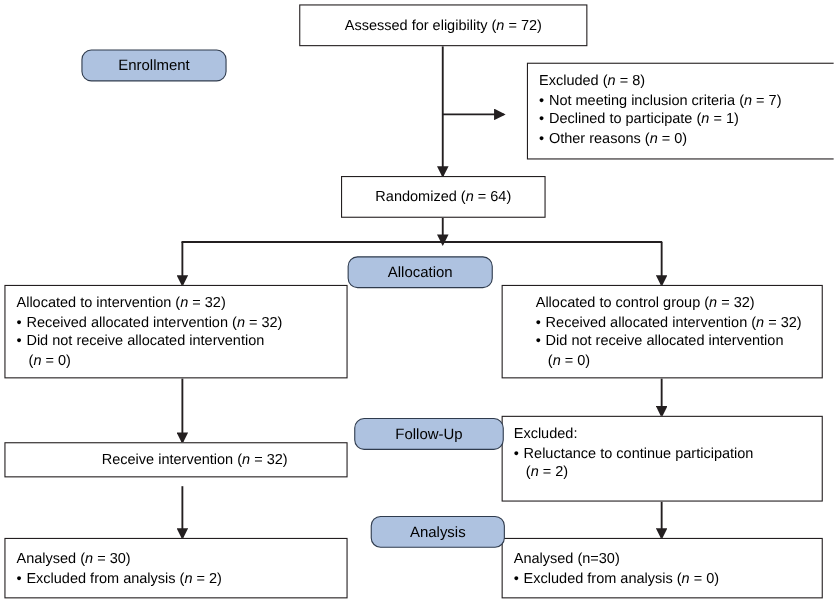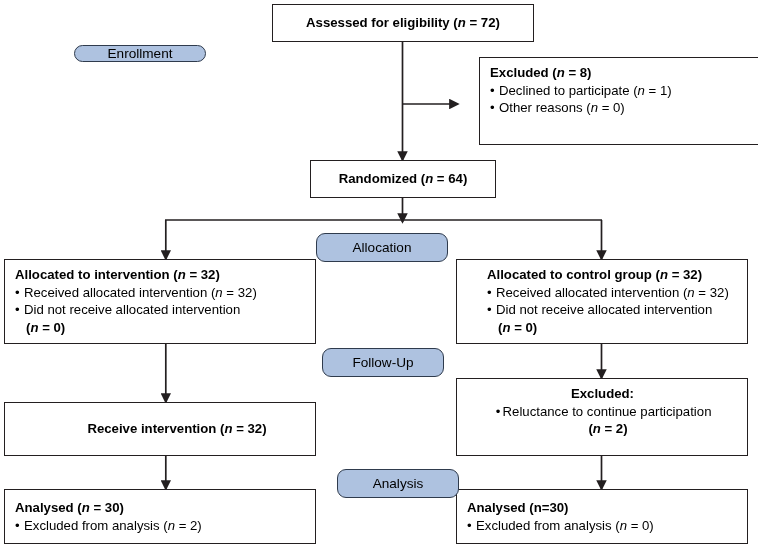--- a/index.html
+++ b/index.html
@@ -64,21 +64,20 @@
     font-size: 13.6px;
     display: flex;
     align-items: center;
     justify-content: center;
     z-index: 3;
   }
 
   .ln {
     display: block;
     white-space: nowrap;
-    font-weight: bold;
   }
   .ln.indent {
     padding-left: 11px;
   }
   .bullet-row {
     display: block;
     white-space: nowrap;
   }
   .bullet-row .bt {
     display: inline-block;
@@ -87,29 +86,29 @@
   i.v {
     font-style: italic;
   }
 
   
   #node-assessed   { left: 272px; top: 4px;   width: 262px; height: 38px; }
   #node-excluded   { left: 479px; top: 57px;  width: 290px; height: 88px; }
   #node-randomized { left: 310px; top: 160px; width: 186px; height: 38px; }
   #node-alloc-left { left: 4px;   top: 259px; width: 312px; height: 85px; }
   #node-alloc-right{ left: 456px; top: 259px; width: 292px; height: 85px; padding-left: 20px; }
-  #node-fu-left    { left: 4px;   top: 402px; width: 312px; height: 54px; padding-left: 34px; }
-  #node-fu-right   { left: 456px; top: 378px; width: 292px; height: 78px; text-align: center; }
+  #node-fu-left    { left: 4px;   top: 402px; width: 312px; height: 32px; padding-left: 34px; }
+  #node-fu-right   { left: 456px; top: 378px; width: 292px; height: 78px; }
   #node-an-left    { left: 4px;   top: 489px; width: 312px; height: 55px; align-items: center; }
   #node-an-right   { left: 456px; top: 489px; width: 292px; height: 55px; }
 
   
-  #stage-enrollment { left: 74px;  top: 45px;  width: 132px; height: 17px; }
+  #stage-enrollment { left: 74px;  top: 45px;  width: 132px; height: 29px; }
   #stage-allocation { left: 316px; top: 233px; width: 132px; height: 29px; }
-  #stage-followup   { left: 322px; top: 348px; width: 122px; height: 29px; text-align: center; }
+  #stage-followup   { left: 322px; top: 380px; width: 136px; height: 29px; text-align: center; }
   #stage-analysis   { left: 322px; top: 469px; width: 122px; height: 29px; margin-left: 15px; }
 </style>
 </head>
 <body>
 
 <div id="diagram">
 
   <svg id="connectors" viewBox="0 0 758 550" width="758" height="550">
     <defs>
       <marker id="arrow" viewBox="0 0 10 10" refX="8.4" refY="5" markerWidth="6.2" markerHeight="6.2" orient="auto-start-reverse">
@@ -155,20 +154,21 @@
 
   <div class="node center vcenter" id="node-assessed">
     <div class="inner">
       <span class="ln"><span>Assessed for eligibility (</span><i class="v">n</i><span> = 72)</span></span>
     </div>
   </div>
 
   <div class="node" id="node-excluded">
     <div class="inner">
       <span class="ln"><span>Excluded (</span><i class="v">n</i><span> = 8)</span></span>
+      <span class="bullet-row"><span class="bt">•</span><span>Not meeting inclusion criteria (</span><i class="v">n</i><span> = 7)</span></span>
       <span class="bullet-row"><span class="bt">•</span><span>Declined to participate (</span><i class="v">n</i><span> = 1)</span></span>
       <span class="bullet-row"><span class="bt">•</span><span>Other reasons (</span><i class="v">n</i><span> = 0)</span></span>
     </div>
   </div>
 
   <div class="node center vcenter" id="node-randomized">
     <div class="inner">
       <span class="ln"><span>Randomized (</span><i class="v">n</i><span> = 64)</span></span>
     </div>
   </div>

